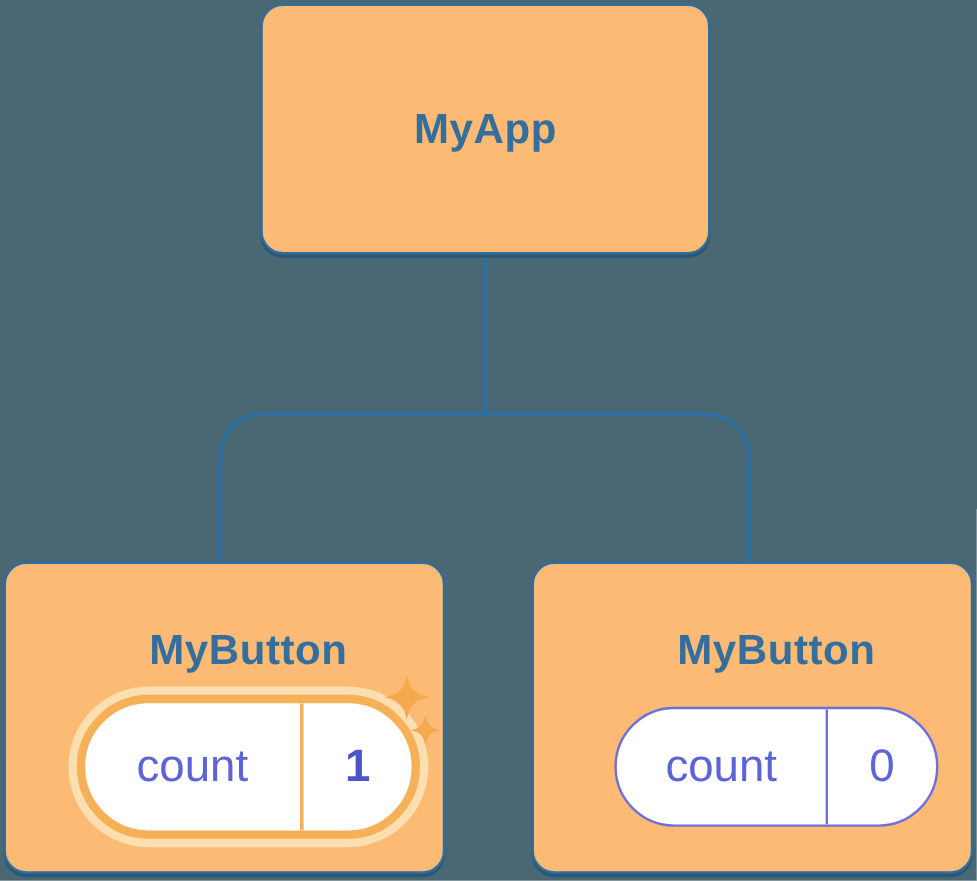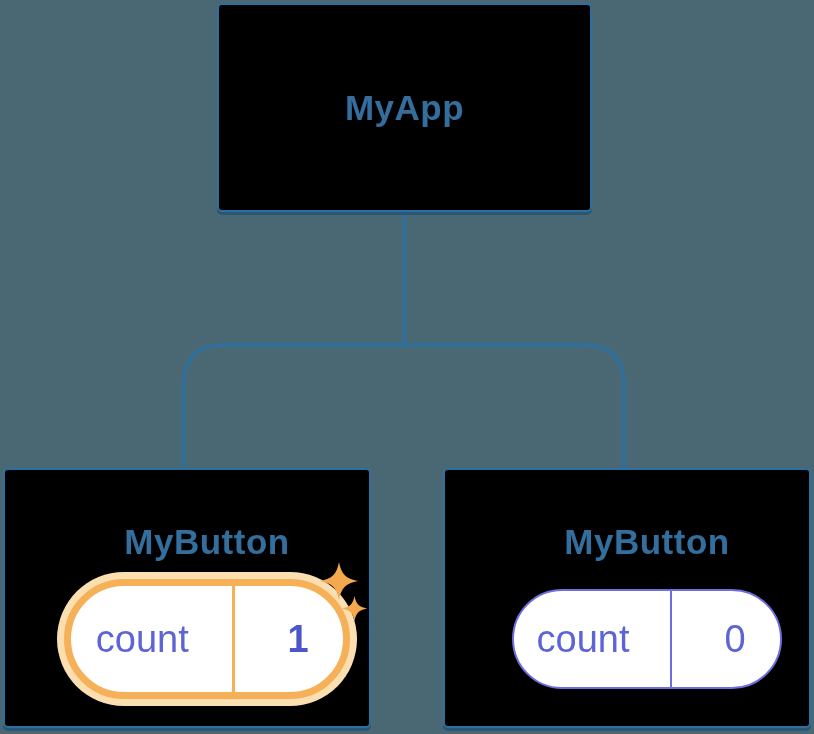--- a/index.html
+++ b/index.html
@@ -8,23 +8,23 @@
     width:814px;height:734px;
     background:var(--bg,#4a6873);
     font-family:"Liberation Sans",sans-serif;
     overflow:hidden;
   }
   svg.connectors{position:absolute;left:0;top:0;width:814px;height:734px;}
   svg.connectors path{fill:none;stroke:var(--blue,#2e6f9e);stroke-width:3.5px;}
 
   .node{
     position:absolute;
-    background:#000000;
+    background:#fdba74;
     border:2.5px solid var(--blue,#2e6f9e);
-    border-radius:5px;
+    border-radius:19px;
     box-shadow:0 3px 0 rgba(25,79,115,.65);
     box-sizing:border-box;
   }
   .node-root{
     left:217px;top:3px;width:375px;height:209px;
     display:flex;align-items:center;justify-content:center;
   }
   .node-title{
     color:var(--blue-text,#336e9d);
     font-size:35px;font-weight:700;letter-spacing:.5px;
@@ -40,21 +40,21 @@
   .node-child.pos-right{left:443px;}
 
   .pill-area{
     height:148px;margin-top:6px;
     display:flex;align-items:center;justify-content:center;
     align-self:stretch;
   }
   .pill{
     display:flex;align-items:stretch;
     background:#fff;border-radius:999px;
-    box-sizing:border-box;overflow:hidden;gap:18px;
+    box-sizing:border-box;overflow:hidden;
   }
   .pill.highlight{
     width:286px;height:120px;
     border:7px solid var(--orange,#f6b158);
     box-shadow:0 0 0 7px var(--halo,#fbdfb0);
   }
   .pill.normal{
     width:270px;height:100px;
     border:2px solid var(--purple-border,#6e6ede);
   }

